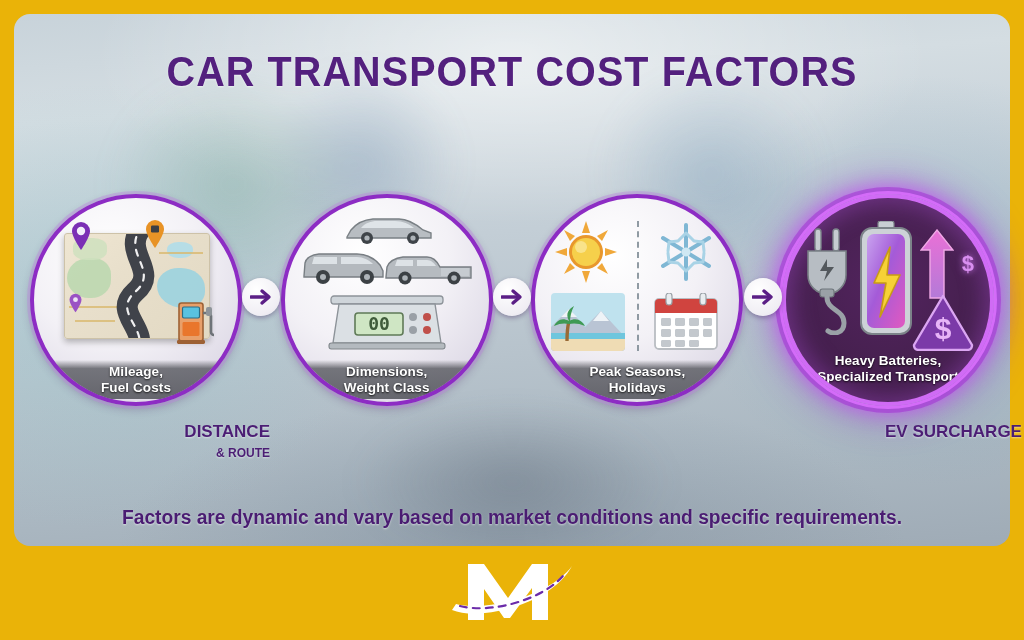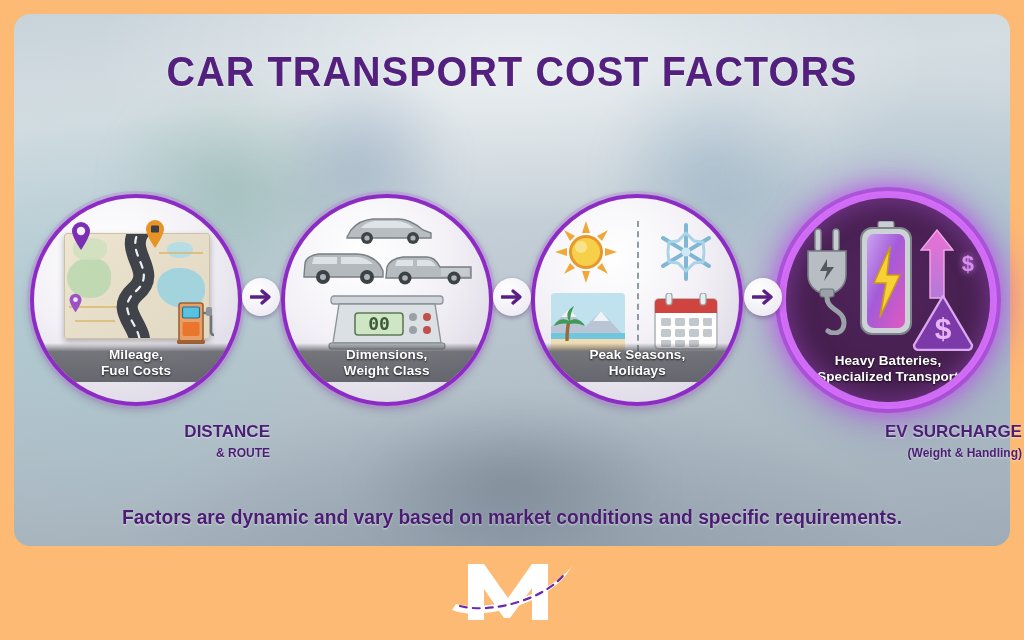--- a/index.html
+++ b/index.html
@@ -9,21 +9,21 @@
     height: 640px;
     overflow: hidden;
     font-family: "Liberation Sans", sans-serif;
     background: #6a2aa8;
   }
 
   #stage {
     position: relative;
     width: 1024px;
     height: 640px;
-    background: #fdba74;
+    background: #eab308;
   }
 
   
   .card {
     position: absolute;
     left: 14px;
     top: 14px;
     width: 996px;
     height: 532px;
     border-radius: 16px;
@@ -125,21 +125,21 @@
     font-size: 13.5px;
     line-height: 15.5px;
     font-weight: 600;
     letter-spacing: .1px;
     text-shadow: 0 1px 2px rgba(0,0,0,.85);
     padding: 4px 8px;
     z-index: 3;
   }
   .circle:not(.glow) .caption {
     background: linear-gradient(to bottom, rgba(70,72,78,.0) 0%, rgba(70,72,78,.72) 22%, rgba(70,72,78,.80) 100%);
-    bottom: 20px;
+    bottom: 3px;
   }
 
   .step-label {
     position: absolute;
     left: -28px; right: -28px;
     top: 228px;
     text-align: right;
     font-weight: 700;
     font-size: 17px;
     line-height: 20px;
@@ -507,21 +507,20 @@
           </svg>
 
         </div>
         <div class="caption">
           <span>Heavy Batteries,</span><br>
           <span>Specialized Transport</span>
         </div>
       </div>
       <div class="step-label">
         <span>EV SURCHARGE</span><br>
-        <span class="sub">(Weight &amp; Handling)</span>
       </div>
     </div>
 
   </div>
 
   <div class="note">Factors are dynamic and vary based on market conditions and specific requirements.</div>
 
   <div class="brand">
     <svg viewBox="0 0 132 68" width="132" height="68">
       <path d="M22 64 V8 H38 L62 42 L86 8 H102 V64 H86 V32 L64 62 H58 L38 33 V64 Z" fill="#ffffff"></path>

